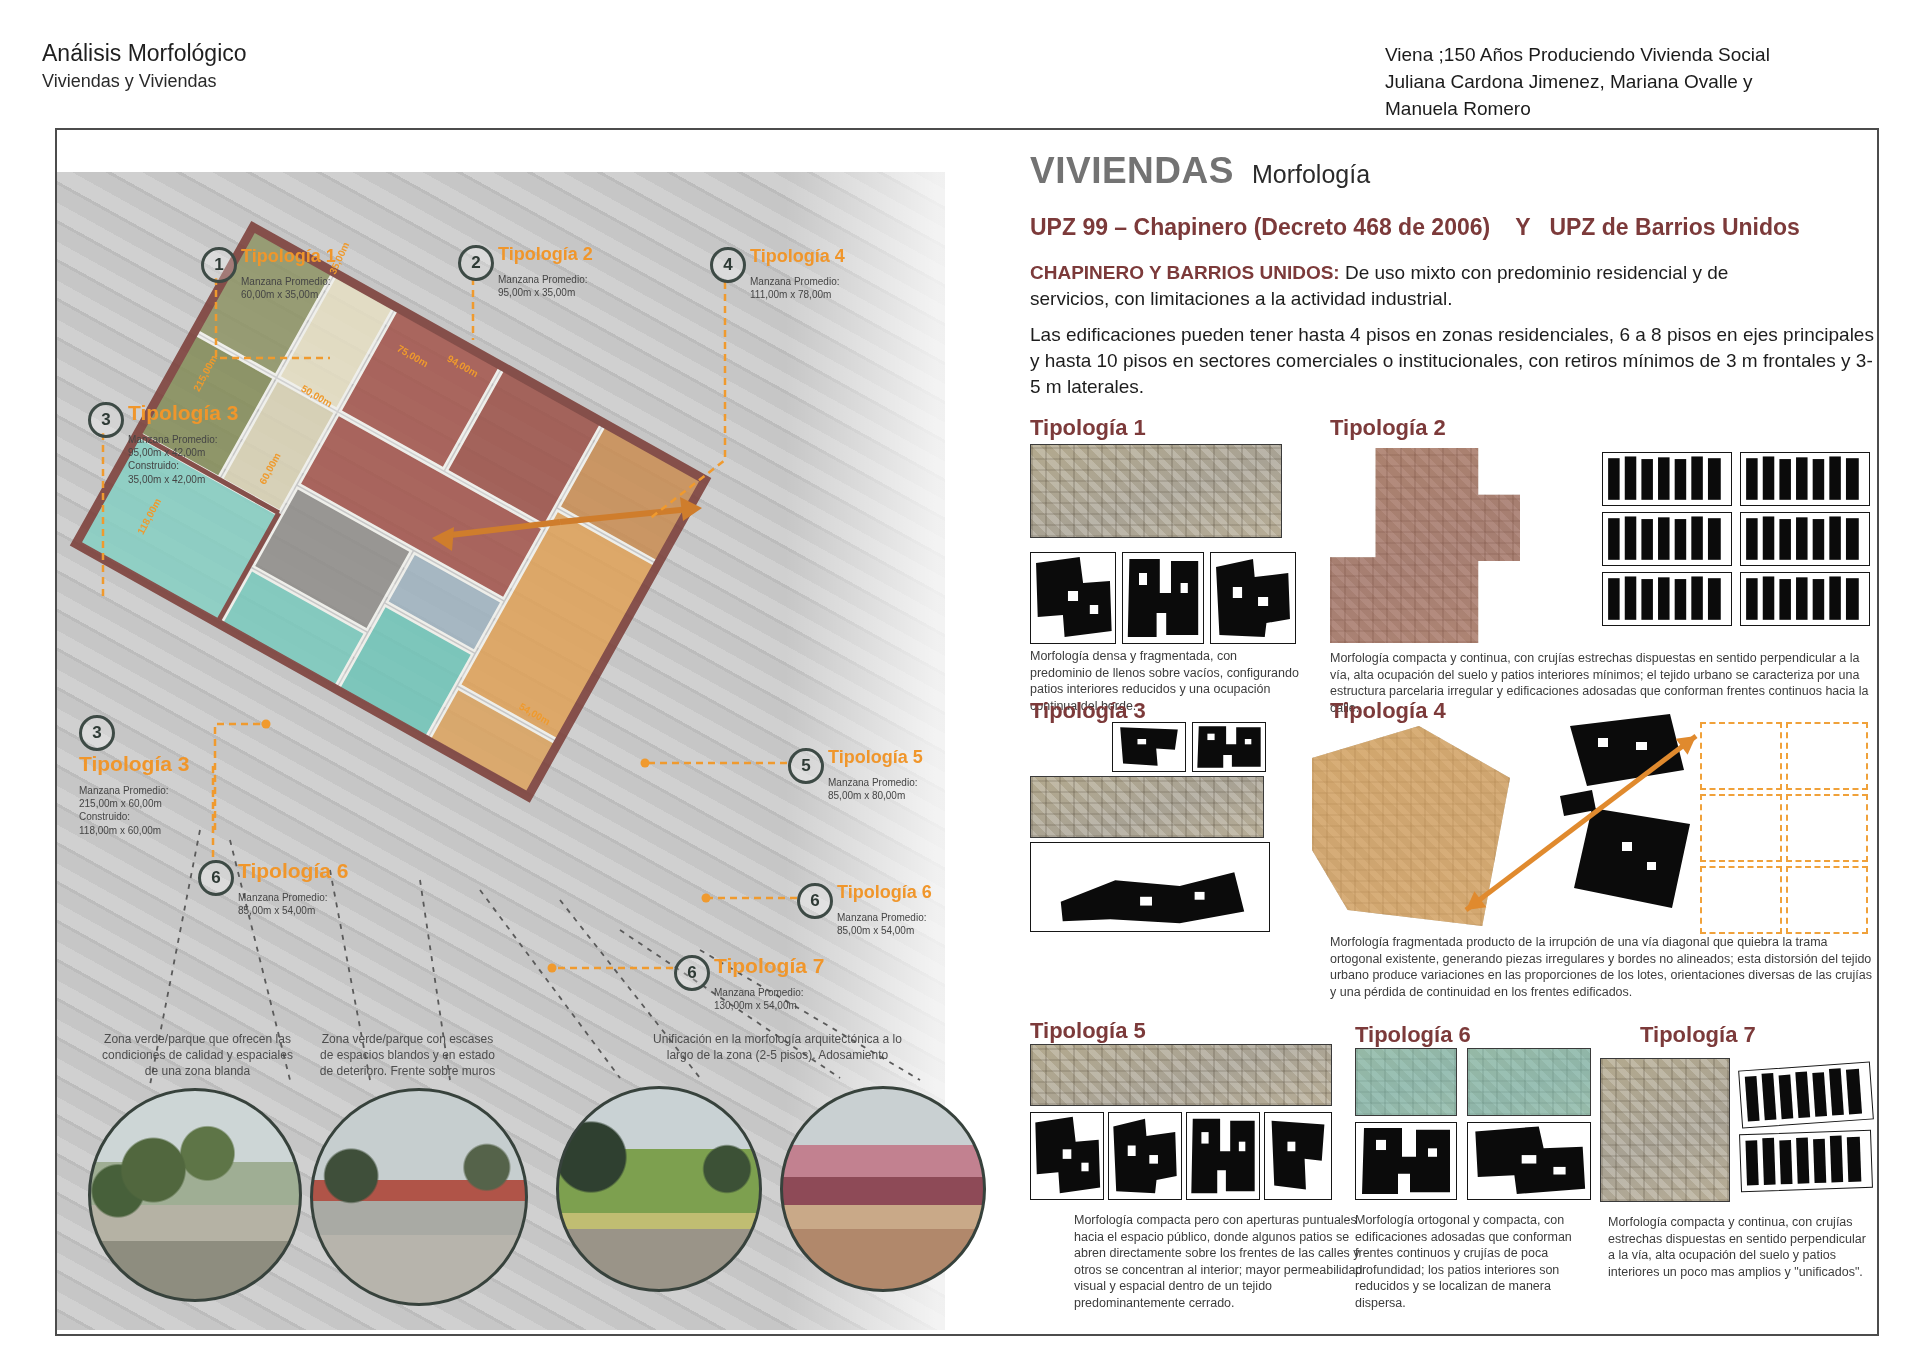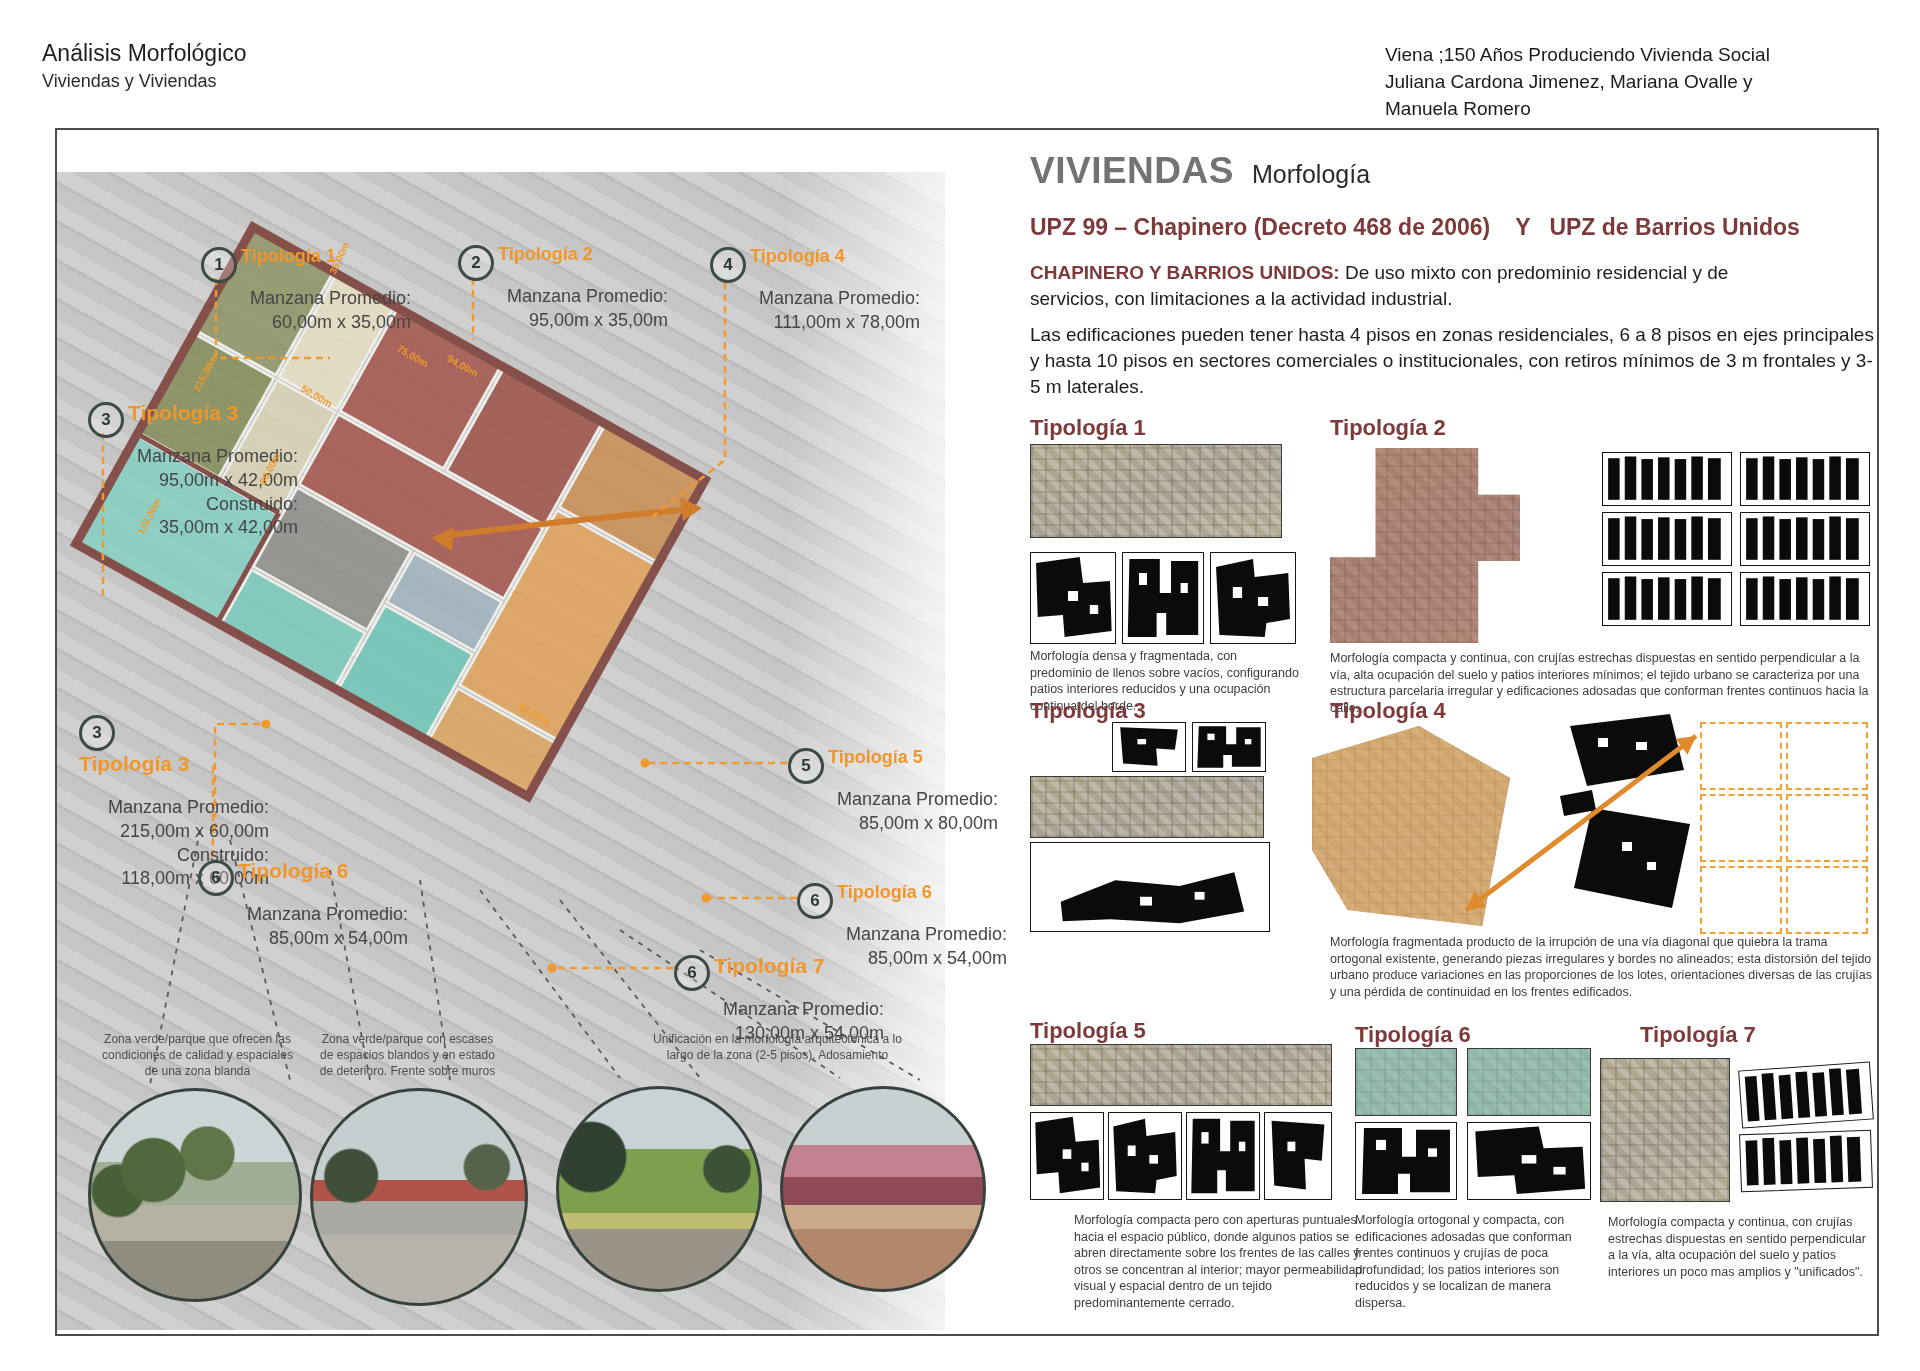--- a/index.html
+++ b/index.html
@@ -23,21 +23,21 @@
       repeating-linear-gradient(-61deg,rgba(255,255,255,.4) 0 11px,rgba(0,0,0,.05) 11px 22px),
       #c8c8c8;}
   .mapsvg{position:absolute;left:57px;top:172px;}
 
   .mlabel{position:absolute;padding-left:40px;width:170px;}
   .mlabel .numcirc{position:absolute;left:0;top:0;width:30px;height:30px;border-radius:50%;
      border:3px solid #3d4a45;color:#2e3a35;font-weight:bold;font-size:17px;
      display:flex;align-items:center;justify-content:center;background:rgba(252,252,252,.25);}
   .mlabel .mname{display:block;font-size:18px;font-weight:bold;color:#f0962b;line-height:1.05;}
   .mlabel.big .mname{font-size:21px;}
-  .mlabel .mdetail{display:block;font-size:18px;color:#454545;line-height:1.32;margin-top:21px;white-space:pre-line;text-align:right;}
+  .mlabel .mdetail{display:block;font-size:10px;color:#454545;line-height:1.32;margin-top:9px;white-space:pre-line;}
   .mlabel.stack{padding-left:0;width:190px;}
   .mlabel.stack .mname{margin-top:38px;}
 
   .meas{position:absolute;font-size:10px;font-weight:bold;color:#ef9a2d;transform-origin:left center;white-space:nowrap;}
 
   .mapcap{position:absolute;text-align:center;font-size:12px;color:#4d4d4d;line-height:1.32;}
 
   .photo{position:absolute;border-radius:50%;border:3px solid #37423c;}
   .photo.park{background:
      radial-gradient(circle at 30% 38%,#51673e 0 16%,transparent 17%),

